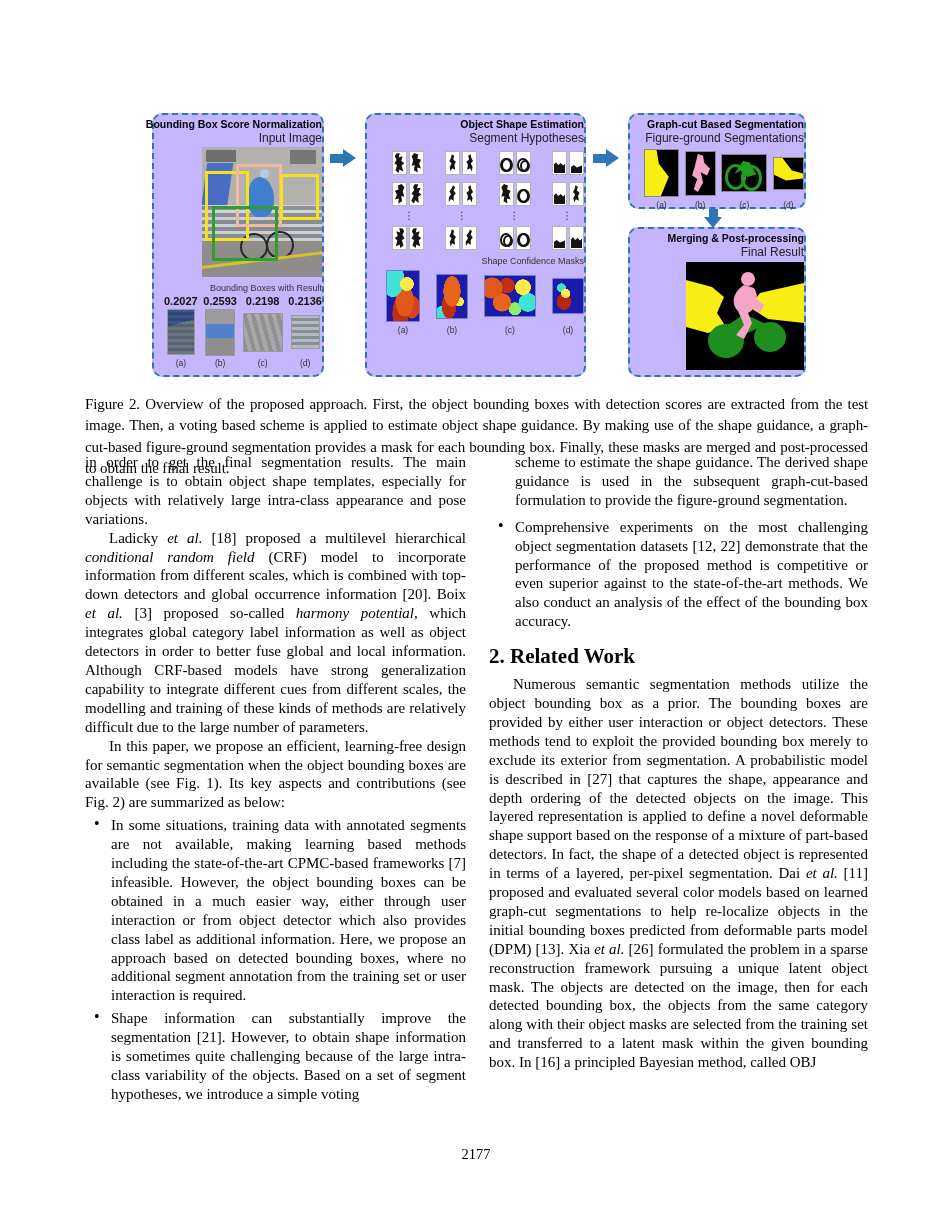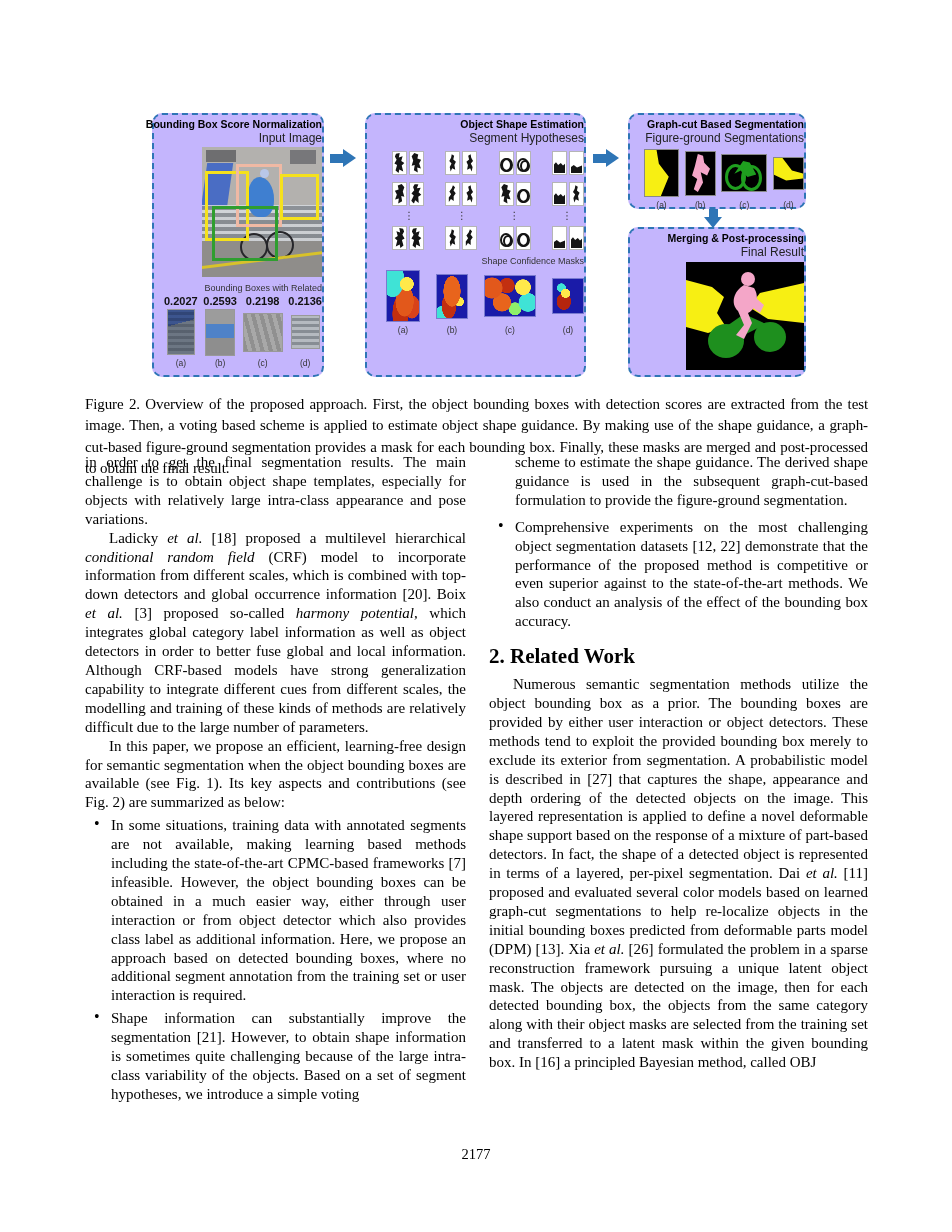--- a/index.html
+++ b/index.html
@@ -158,21 +158,21 @@
     <div class="rider"></div>
       <div class="head"></div>
     <div class="wheel w1"></div>
       <div class="wheel w2"></div>
     <div class="yline"></div>
     <div class="bb bb-y1"></div>
     <div class="bb bb-pk"></div>
     <div class="bb bb-y2"></div>
     <div class="bb bb-gr"></div>
   </div>
-  <div class="small-label" style="margin-top:6px;">Bounding Boxes with Related</div>
+  <div class="small-label" style="margin-top:6px;">Bounding Boxes with Result</div>
   <div class="scorerow">
     <div class="scol">
       <div class="score">0.2027</div>
       <div class="twrap">
           <div class="thumb t-a"></div>
         </div>
       <div class="tag">(a)</div>
     </div>
     <div class="scol">
       <div class="score">0.2593</div>

